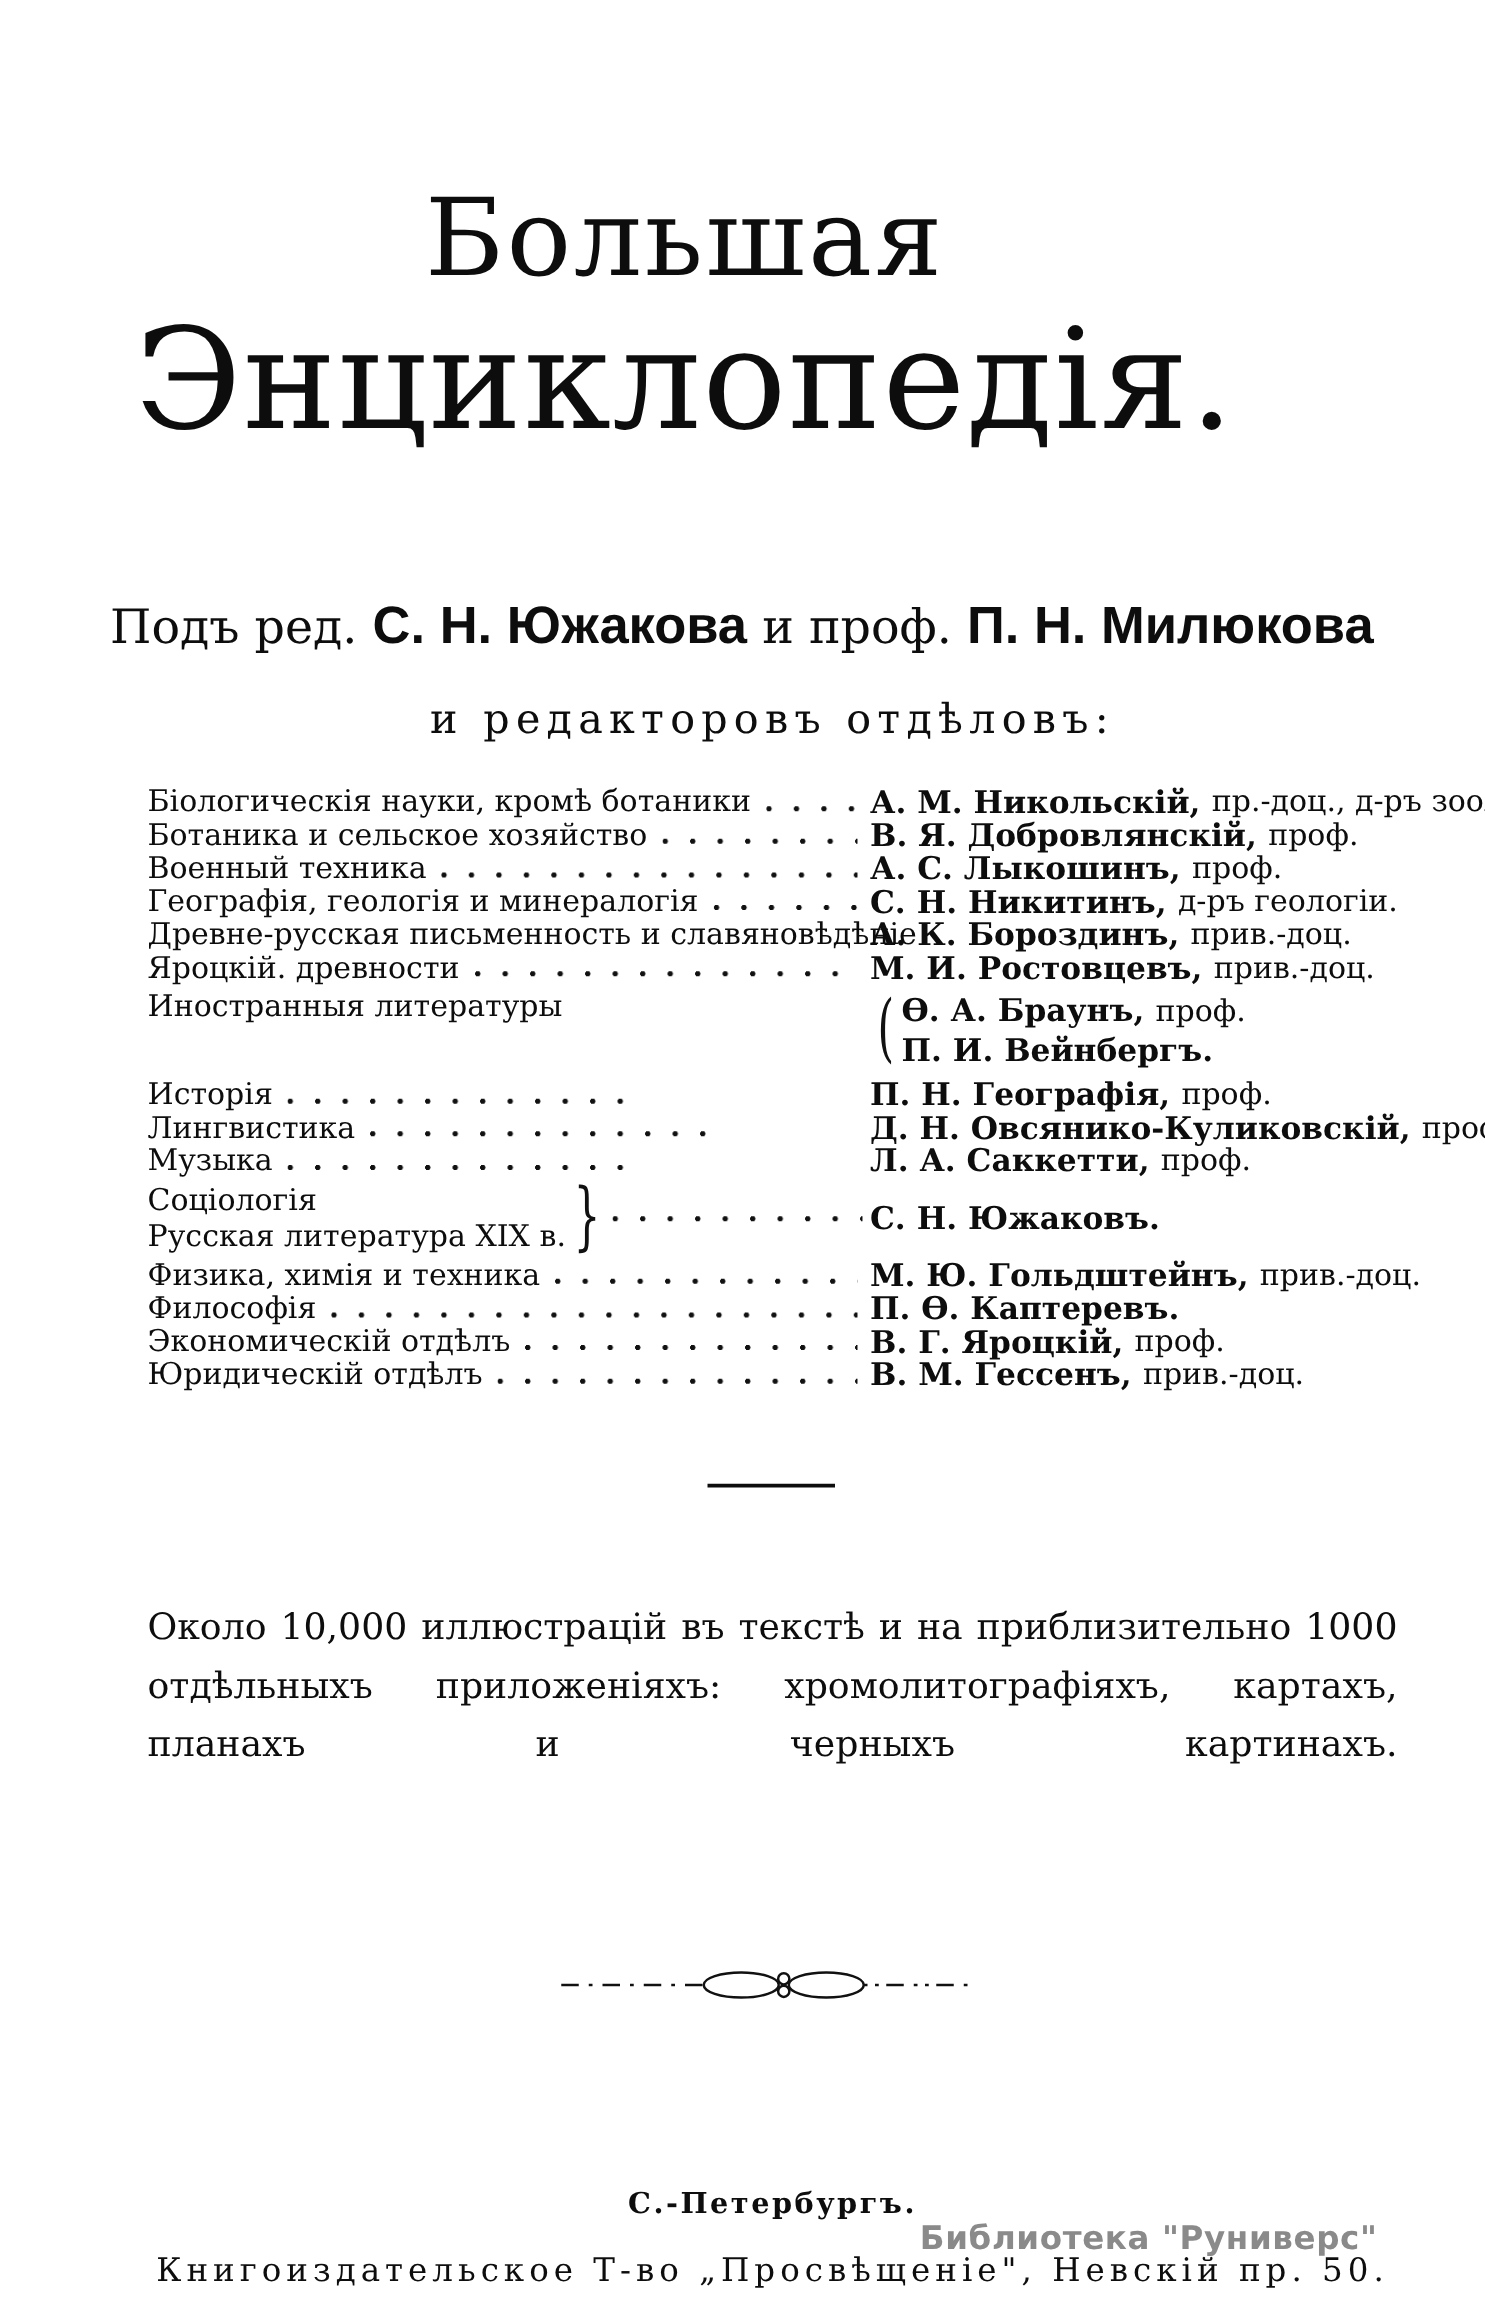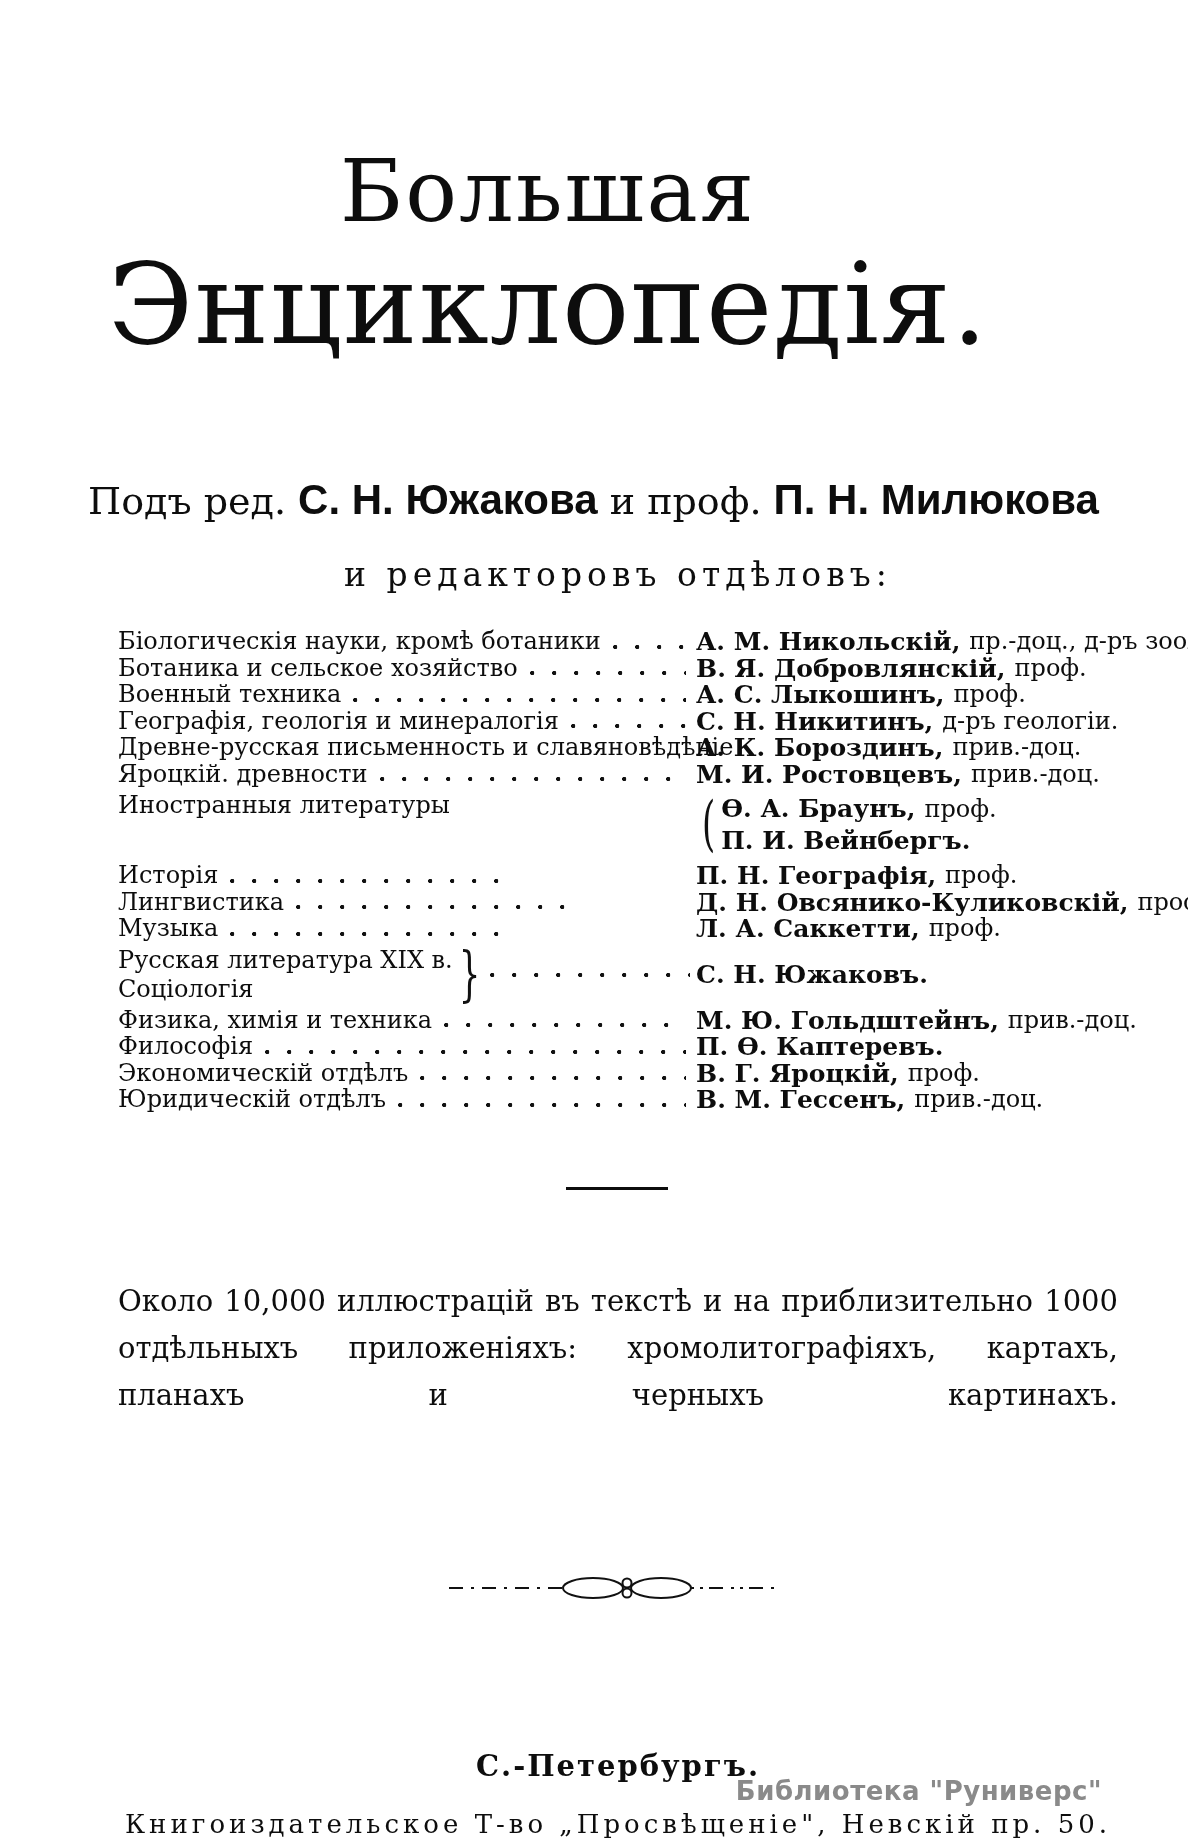--- a/index.html
+++ b/index.html
@@ -74,21 +74,21 @@
     margin:74px auto 0 auto;transform:translateX(-1px);
   }
   .note{
     margin:88px 0 0 0;
     font-size:29px;line-height:47px;
     text-align:justify;text-align-last:justify;
   }
   .ornament{margin:148px 0 0 0;text-align:center;transform:translateX(-6px);}
   .city{
     margin:136px 0 0 0;text-align:center;
-    font-size:29px;font-weight:bold;letter-spacing:2px;
+    font-size:23px;font-weight:bold;letter-spacing:2px;
   }
   .publisher{
     margin:26px 0 0 0;text-align:center;
     font-size:26px;letter-spacing:4px;white-space:nowrap;
   }
   .watermark{
     position:absolute;right:110px;bottom:38px;
     font-family:"DejaVu Sans", sans-serif;font-weight:bold;
     font-size:26px;color:#8a8a8a;letter-spacing:0.5px;
   }
@@ -205,22 +205,22 @@
             <span class="dots short"></span>
           </div>
           <div class="dright">
             <span class="ename">Л. А. Саккетти,</span>
             <span class="erole">проф.</span>
           </div>
         </div>
         <div class="drow group-labels">
           <div class="dleft rowflex">
             <div class="stack">
+              <div class="dlabel">Соціологія</div>
               <div class="dlabel">Русская литература XIX в.</div>
-              <div class="dlabel">Соціологія</div>
             </div>
             <span class="brace">}</span>
             <span class="dots mid"></span>
           </div>
           <div class="dright vcenter">
             <span class="ename">С. Н. Южаковъ.</span>
           </div>
         </div>
         <div class="drow">
           <div class="dleft">

